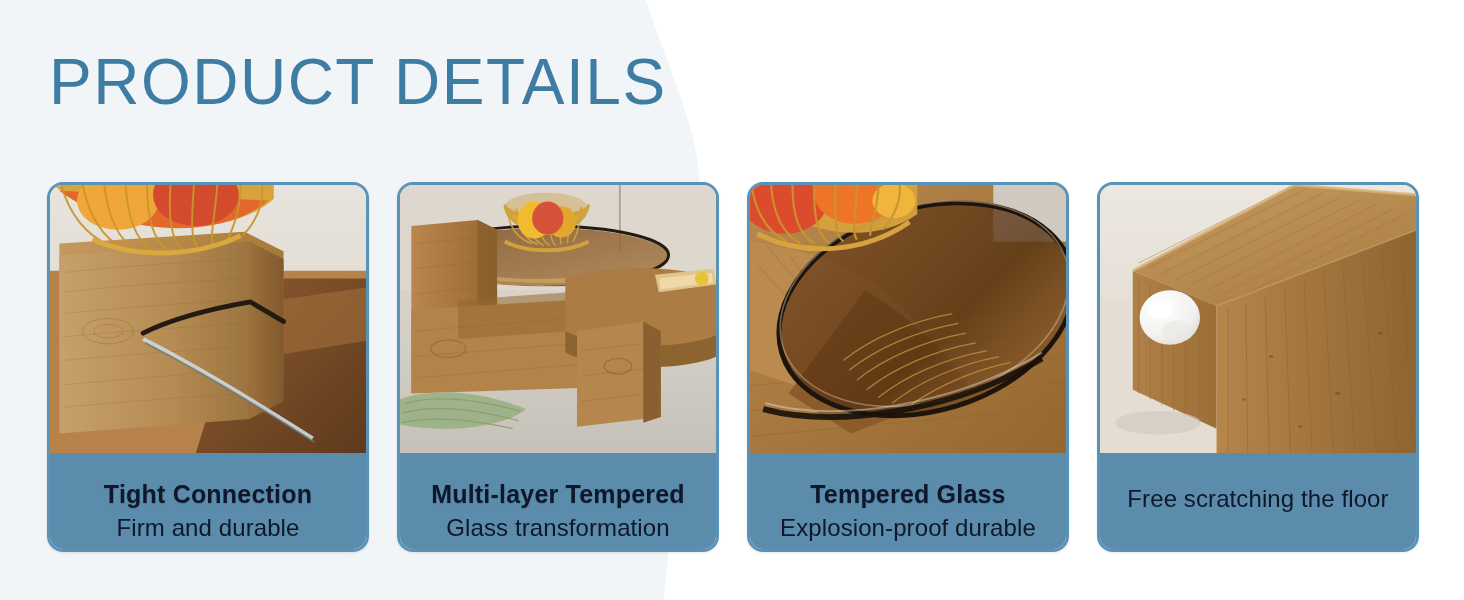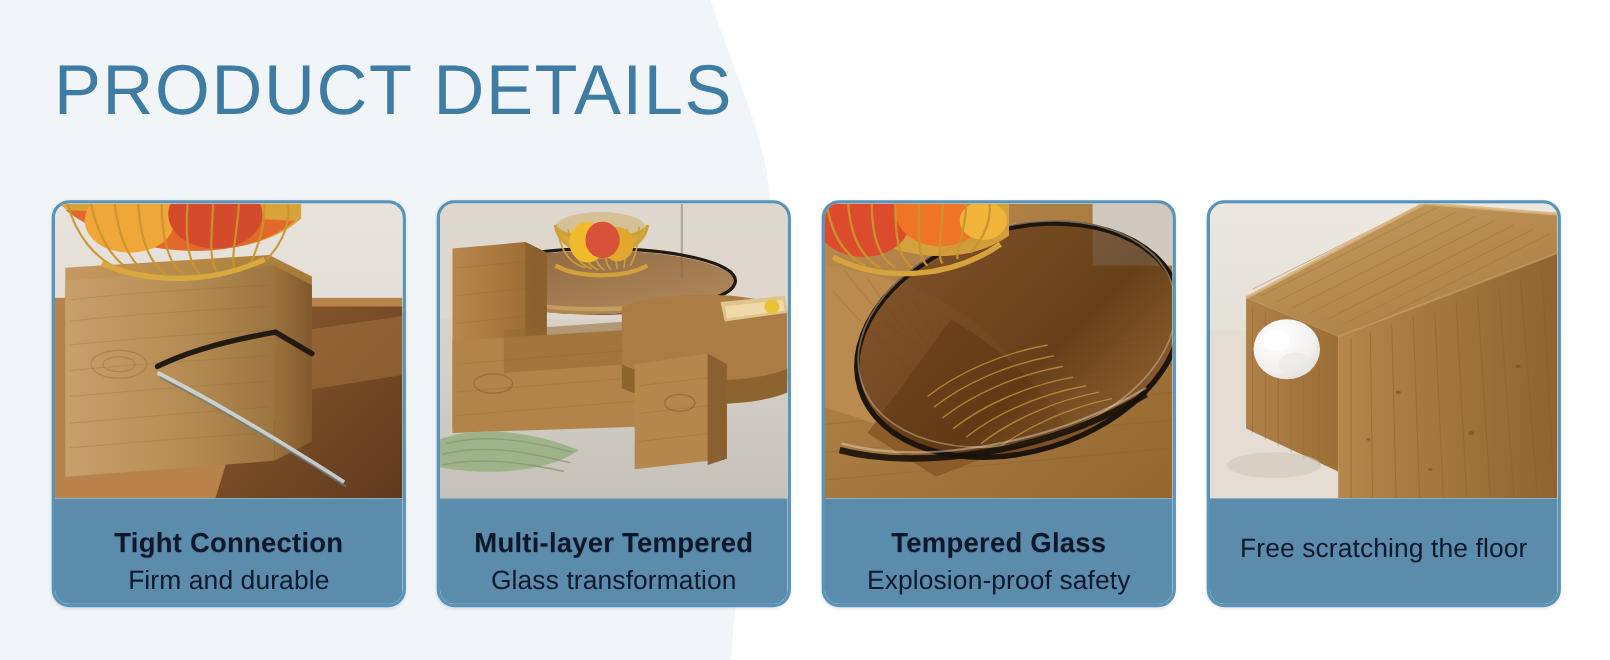--- a/index.html
+++ b/index.html
@@ -341,21 +341,21 @@
           </g>
           <path d="M8,50 C54,74 118,70 164,38" stroke="#d6a33e" stroke-width="5" fill="none"></path>
         </g>
 
         <path d="M14,230 C90,250 210,232 300,178" stroke="#17110a" stroke-width="6" fill="none" opacity="0.9"></path>
         <path d="M16,224 C92,244 210,226 300,172" stroke="#e8ddcb" stroke-width="2" fill="none" opacity="0.45"></path>
       </svg>
     </div>
     <div class="caption">
       <div class="caption-title">Tempered Glass</div>
-      <div class="caption-sub">Explosion-proof safety</div>
+      <div class="caption-sub">Explosion-proof durable</div>
     </div>
   </div>
 
   <div class="card">
     <div class="card-photo">
       <svg viewBox="0 0 325 275" preserveAspectRatio="xMidYMid slice">
         <defs>
           <linearGradient id="c4bg" x1="0" y1="0" x2="0" y2="1">
             <stop offset="0" stop-color="#ece7df"></stop>
               <stop offset="1" stop-color="#ddd7cd"></stop>

